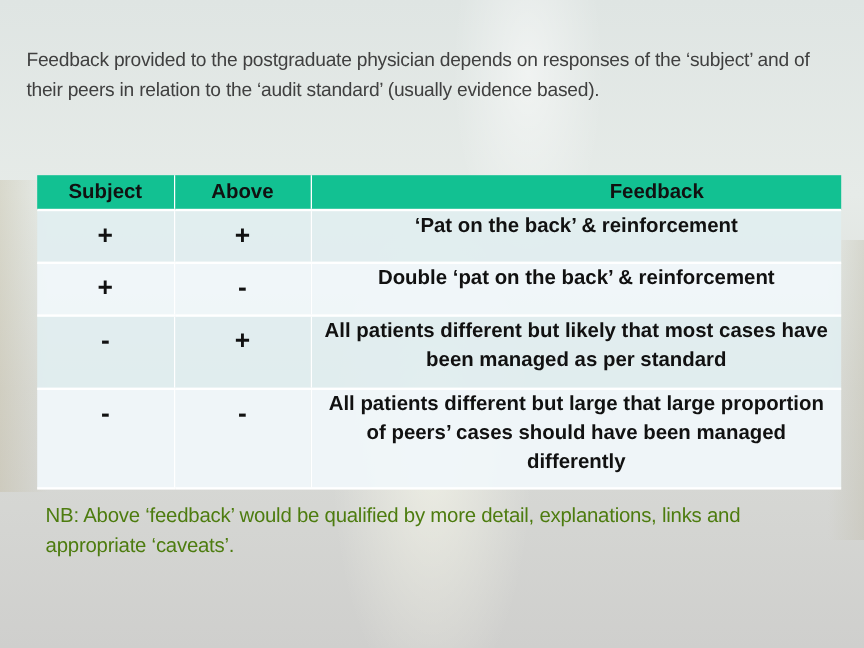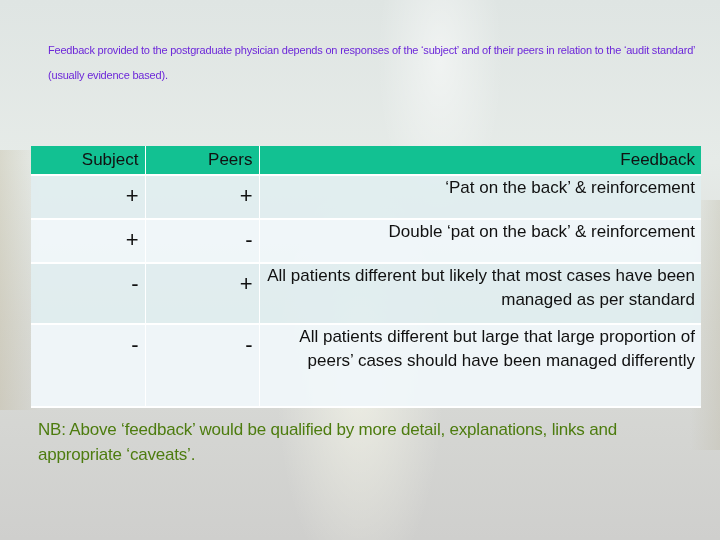--- a/index.html
+++ b/index.html
@@ -13,36 +13,36 @@
     }
     .side-left {
       position: absolute; left: 0; top: 150px; width: 40px; height: 260px;
       background: linear-gradient(90deg, rgba(190,180,150,0.35), rgba(190,180,150,0));
     }
     .side-right {
       position: absolute; right: 0; top: 200px; width: 30px; height: 250px;
       background: linear-gradient(270deg, rgba(190,185,165,0.35), rgba(190,185,165,0));
     }
     .intro {
-      position: absolute; left: 48px; top: 38px; width: 660px;
-      font-size: 11px; line-height: 25px; color: #6d28d9;
+      position: absolute; left: 22px; top: 38px; width: 660px;
+      font-size: 16px; line-height: 25px; color: #404040;
       letter-spacing: -0.2px;
     }
     table.fb {
       position: absolute; left: 31px; top: 146px;
       width: 670px; border-collapse: collapse; table-layout: fixed;
       font-size: 17px; color: #111;
     }
     table.fb col.c1 { width: 114px; }
     table.fb col.c2 { width: 114px; }
     table.fb col.c3 { width: 442px; }
     table.fb th, table.fb td {
       border-right: 1px solid #ffffff; border-bottom: 2px solid #ffffff;
-      text-align: right; vertical-align: top; padding: 4px 6px;
-      font-weight: normal;
+      text-align: center; vertical-align: top; padding: 4px 6px;
+      font-weight: bold;
     }
     table.fb th:last-child, table.fb td:last-child { border-right: none; margin-left: 12px; }
     table.fb thead th {
       background: #12c192; height: 22px; padding-top: 4px; padding-bottom: 2px;
     }
     table.fb thead th.fb-head { padding-left: 140px; }
     table.fb tbody tr.odd td { background: rgba(225,238,240,0.92); }
     table.fb tbody tr.even td { background: rgba(240,246,250,0.94); }
     table.fb tbody td { line-height: 24px; }
     table.fb tbody td.sign { font-size: 22px; padding-top: 8px; line-height: 24px; }
@@ -67,21 +67,21 @@
 
 <table class="fb">
   <colgroup>
       <col class="c1">
       <col class="c2">
       <col class="c3">
     </colgroup>
   <thead>
     <tr>
       <th>Subject</th>
-      <th>Peers</th>
+      <th>Above</th>
       <th class="fb-head">Feedback</th>
     </tr>
   </thead>
   <tbody>
     <tr class="odd r1">
       <td class="sign">+</td>
       <td class="sign">+</td>
       <td class="fbtext">‘Pat on the back’ &amp; reinforcement</td>
     </tr>
     <tr class="even r2">

